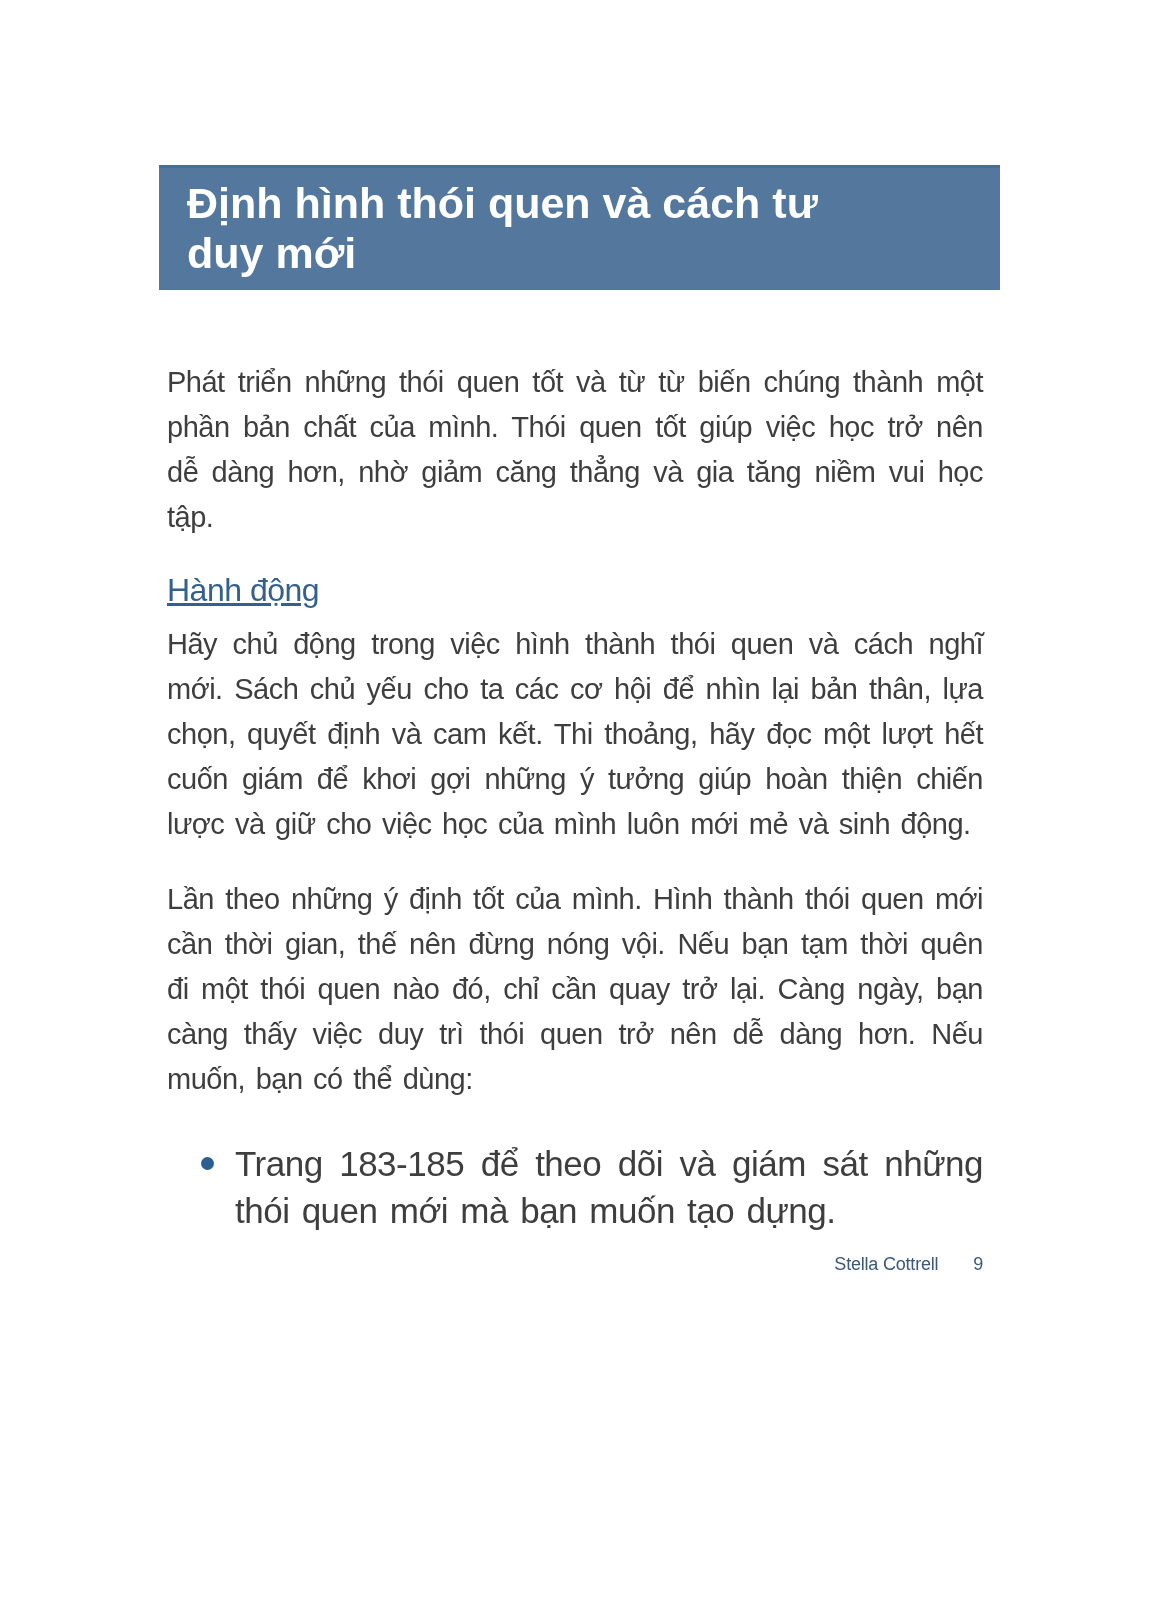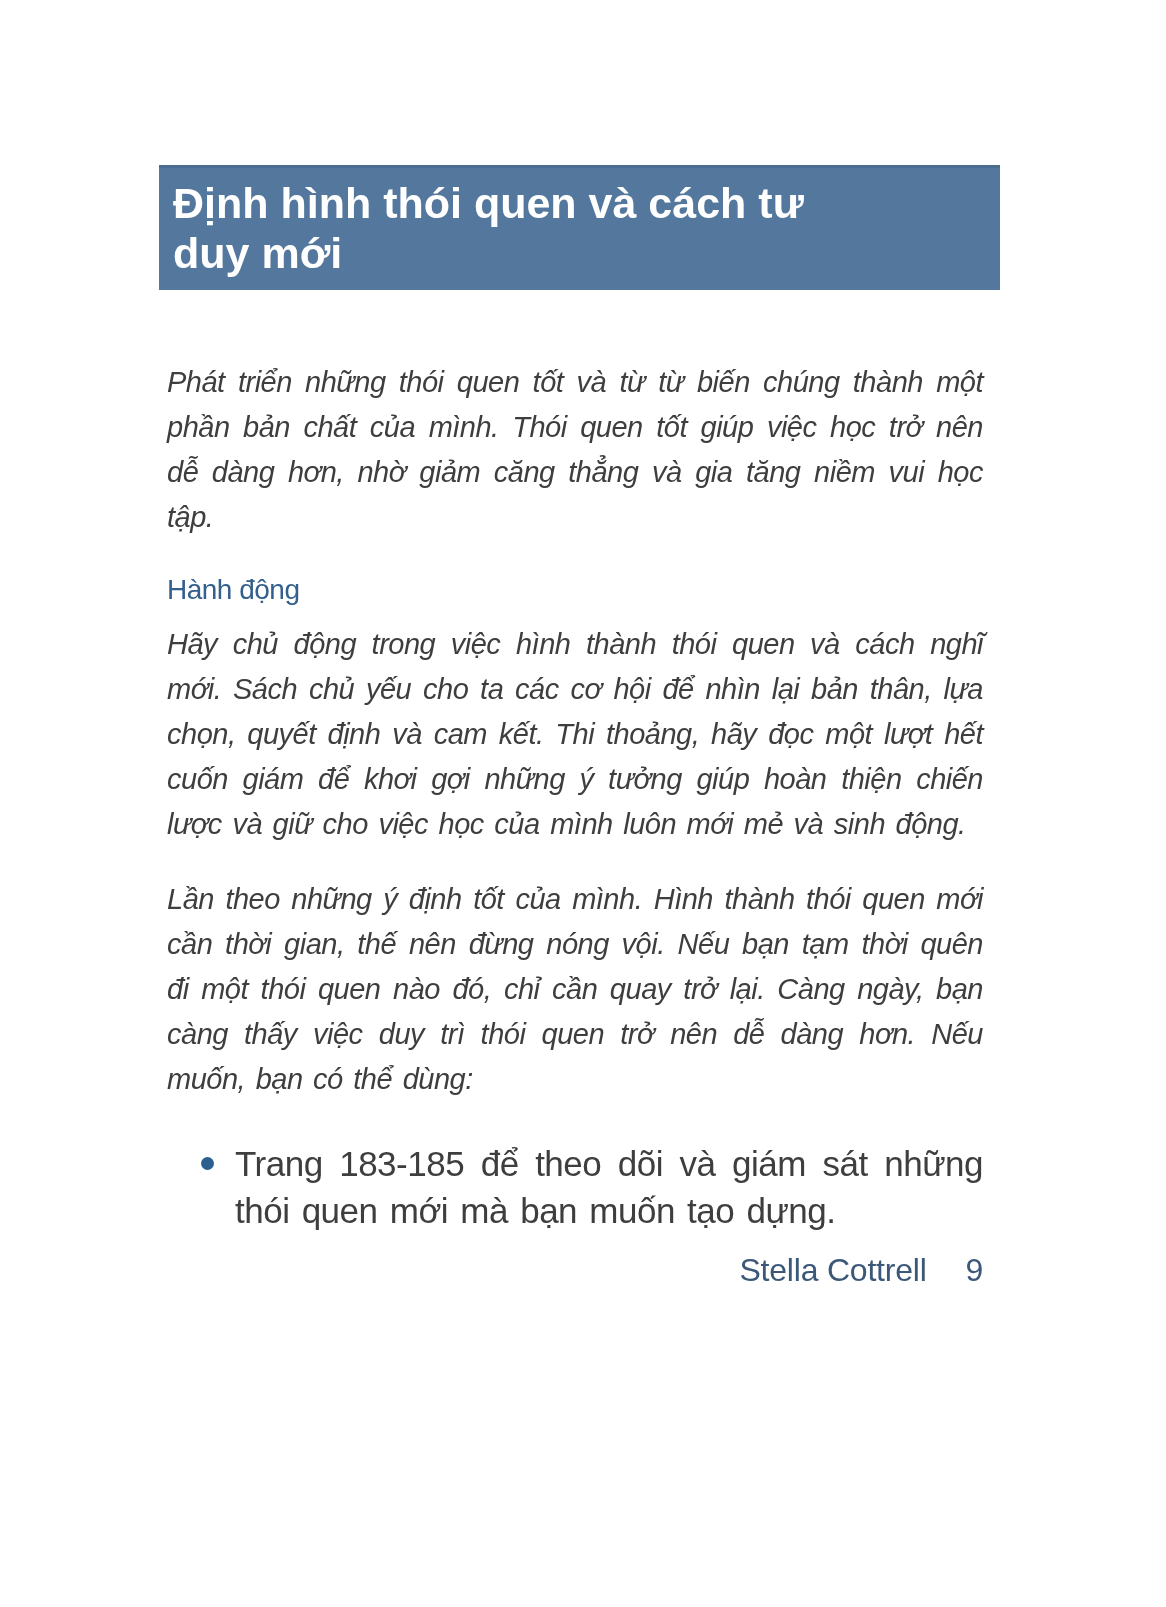--- a/index.html
+++ b/index.html
@@ -19,21 +19,21 @@
     width: 1166px;
     height: 1607px;
     background: var(--page-bg, #ffffff);
   }
   .chapter-header {
     box-sizing: border-box;
     margin: 165px 0 0 159px;
     width: 841px;
     min-height: 125px;
     background: var(--header-bg, #54789d);
-    padding: 13px 20px 12px 14px;
+    padding: 13px 20px 12px 28px;
     box-shadow: inset 0 3px 0 rgba(20, 40, 60, 0.12);
   }
   .chapter-title {
     margin: 0;
     max-width: 660px;
     color: var(--header-text, #ffffff);
     font-size: 43px;
     line-height: 50px;
     font-weight: bold;
     letter-spacing: 0px;
@@ -43,32 +43,32 @@
     width: 816px;
   }
   .body-text {
     margin: 0 0 30px 0;
     color: var(--body-text, #3e3e3e);
     font-size: 29px;
     line-height: 45px;
     text-align: justify;
     letter-spacing: -0.5px;
     word-spacing: 3px;
-    font-style: italic;
   }
   .intro {
     margin-top: 70px;
   }
   .section-heading {
     margin: 12px 0 12px 0;
     color: var(--heading-blue, #33608d);
-    font-size: 28px;
+    font-size: 32px;
     line-height: 40px;
     font-weight: normal;
     letter-spacing: -0.5px;
+    text-decoration: underline;
   }
   .bullet-list {
     margin: 38px 0 0 0;
     padding: 0;
     list-style: none;
   }
   .bullet-item {
     position: relative;
     padding-left: 68px;
     margin-left: 0;
@@ -82,24 +82,24 @@
   .bullet-dot {
     position: absolute;
     left: 34px;
     top: 17px;
     width: 13px;
     height: 13px;
     border-radius: 50%;
     background: var(--bullet-blue, #2c5f91);
   }
   .page-footer {
-    margin-top: 20px;
+    margin-top: 14px;
     text-align: right;
     color: var(--footer-blue, #3b5878);
-    font-size: 32px;
+    font-size: 18px;
     line-height: 32px;
     letter-spacing: -0.2px;
   }
   .page-number {
     display: inline-block;
     margin-left: 30px;
   }
 </style>
 </head>
 <body>

